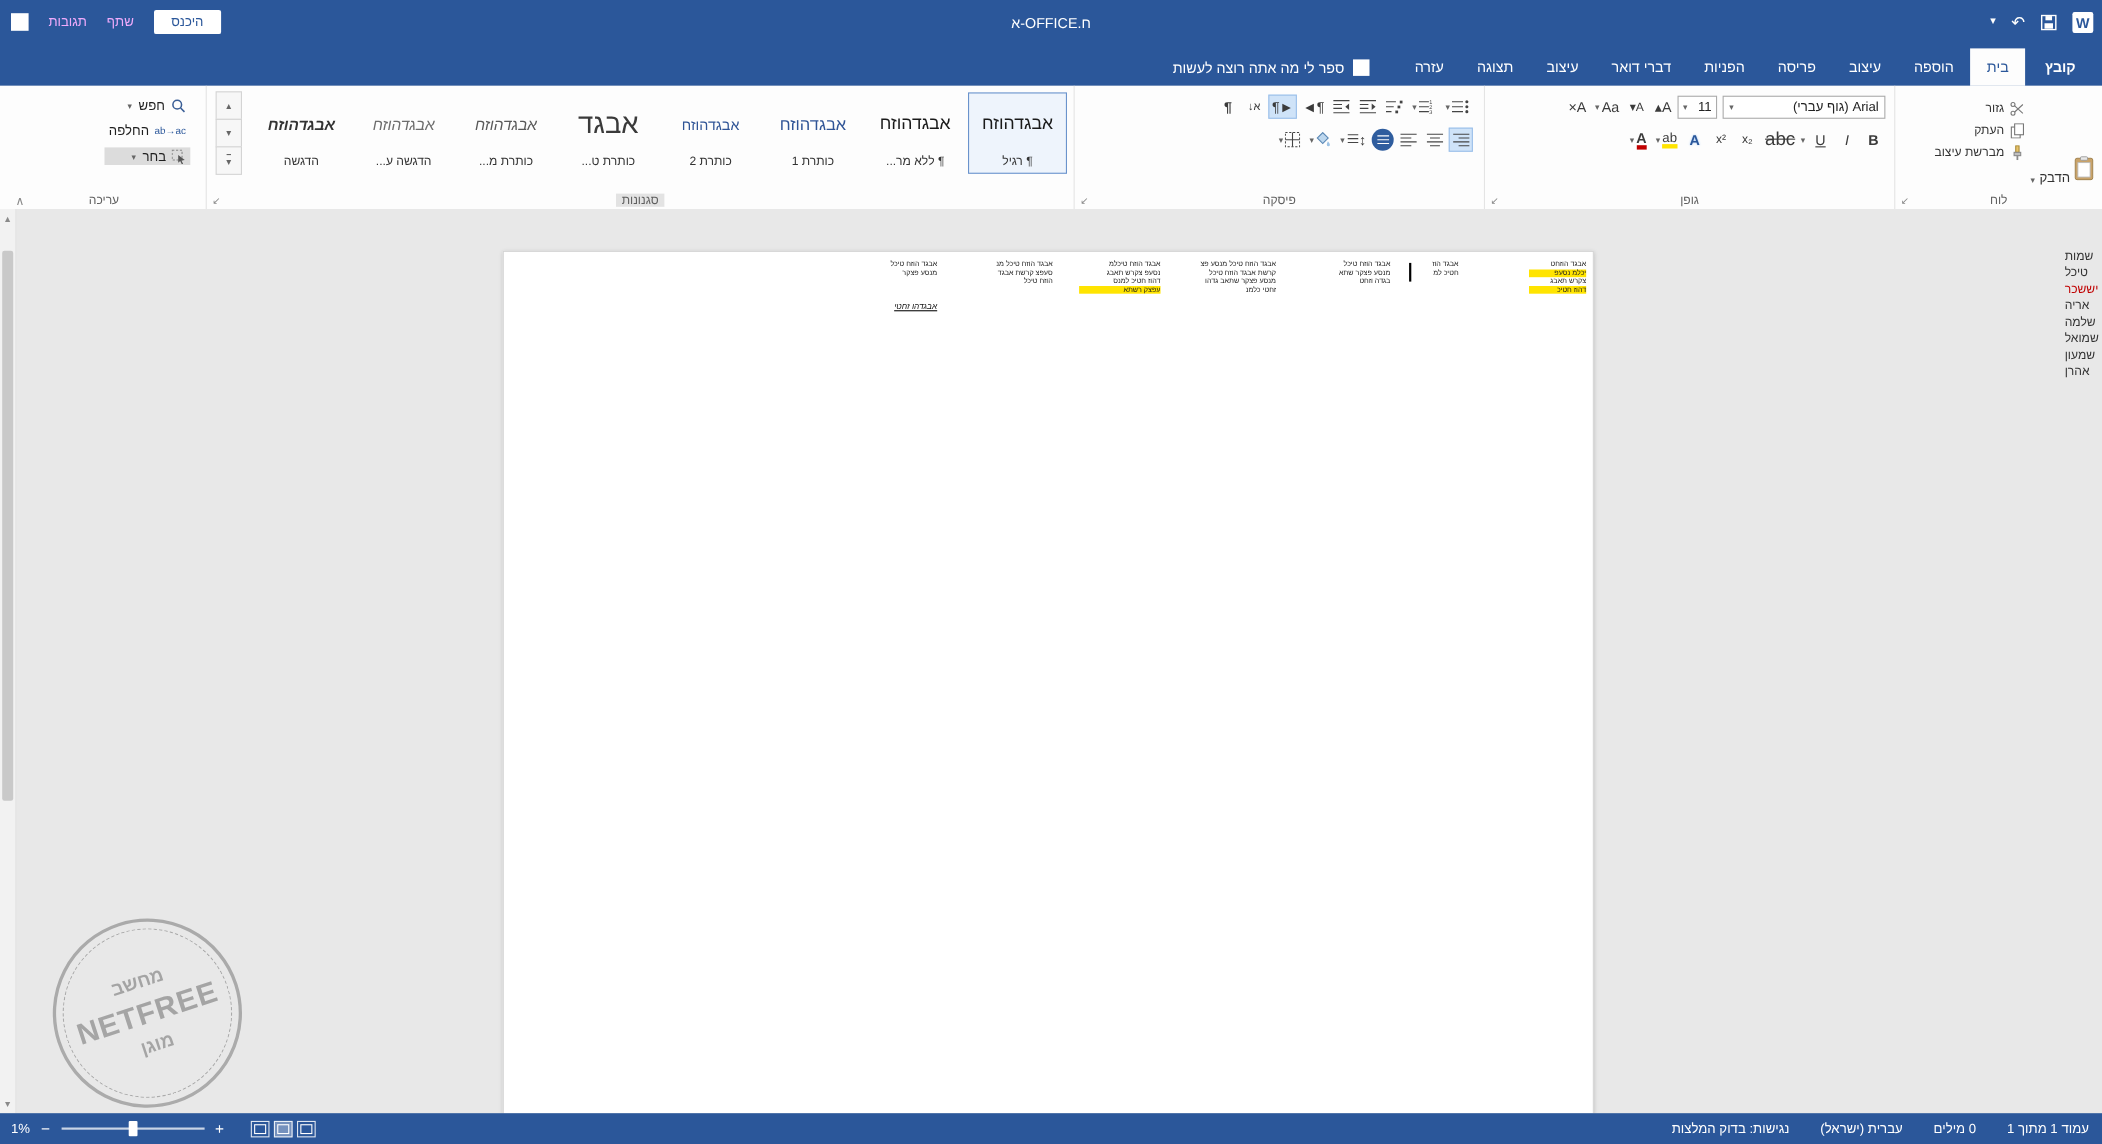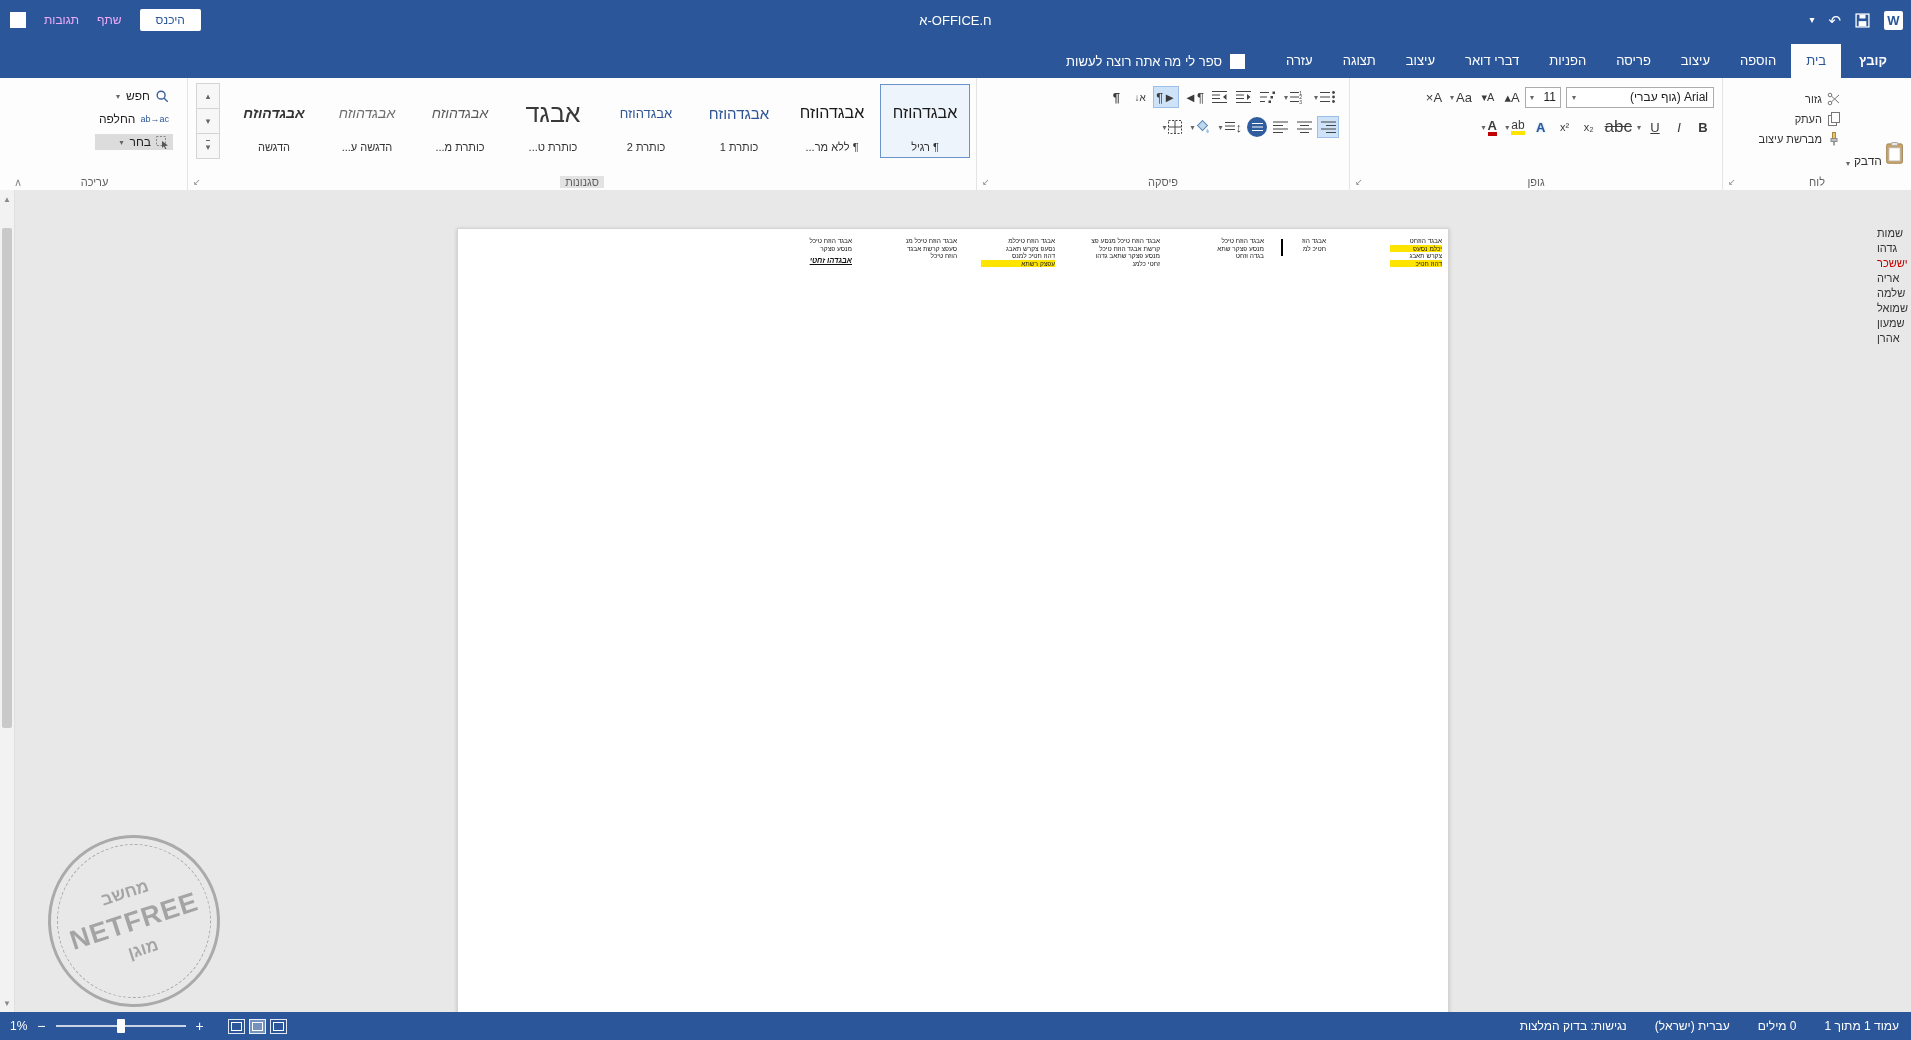--- a/index.html
+++ b/index.html
@@ -81,21 +81,21 @@
   
   .docarea{position:absolute;top:190px;left:0;right:0;bottom:28px;background:#e8e8e8;overflow:hidden}
   .vscroll{position:absolute;left:0;top:0;bottom:0;width:14px;background:#f2f2f2;border-right:1px solid #e0e0e0}
   .vthumb{position:absolute;left:2px;top:38px;width:10px;height:500px;background:#c9c9c9;border-radius:2px}
   .varrow{position:absolute;left:0;width:14px;height:14px;color:#8a8a8a;font-size:8px;display:flex;align-items:center;justify-content:center}
   .page{position:absolute;left:457px;top:38px;width:990px;height:784px;background:#fff;border:1px solid #d4d4d4;
         box-shadow:0 1px 4px rgba(0,0,0,.18)}
   .pagecols{position:absolute;top:8px;right:6px;display:flex;direction:rtl;align-items:flex-start}
   .pcol{font-size:6.5px;line-height:7.5px;color:#1a1a1a;white-space:nowrap}
   .hl{background:#ffe400}
-  .sig{font-weight:bold;font-style:italic;text-decoration:underline;font-size:7.5px;margin-top:5px;color:#101010}
+  .sig{font-weight:normal;font-style:italic;text-decoration:underline;font-size:7.5px;margin-top:23px;color:#101010}
   .caret{position:absolute;left:-7px;top:2px;width:1.5px;height:17px;background:#000}
   .pc1{width:52px;margin-left:64px}.pc2{width:38px;margin-left:24px;position:relative}
   .pc3{width:68px;margin-left:36px}.pc4{width:92px;margin-left:13px}
   .pc5{width:74px;margin-left:24px}.pc6{width:80px;margin-left:25px}.pc7{width:74px}
   .names{position:absolute;right:2px;top:36px;width:32px;font-size:11px;line-height:15px;color:#333;text-align:left}
   .names .red{color:#c00000}
   
   .stamp{position:absolute;left:48px;top:645px;width:172px;height:172px;transform:rotate(-18deg);opacity:.55;z-index:60}
   .stamp .outer{position:absolute;inset:0;border:3px solid #787878;border-radius:50%}
   .stamp .inner{position:absolute;inset:9px;border:1.5px dashed #787878;border-radius:50%}
@@ -500,21 +500,21 @@
       <div class="pcol pc7">
         <div>אבגד הוזח טיכל</div>
         <div>מנסע פצקר</div>
         <div class="sig">אבגדהו זחטי</div>
       </div>
     </div>
   </div>
 
   <div class="names">
     <div>שמות</div>
-    <div>גדהו</div>
+    <div>טיכל</div>
     <div class="red">יששכר</div>
     <div>אריה</div>
     <div>שלמה</div>
     <div>שמואל</div>
     <div>שמעון</div>
     <div>אהרן</div>
   </div>
 
   <div class="stamp">
     <div class="outer"></div>

